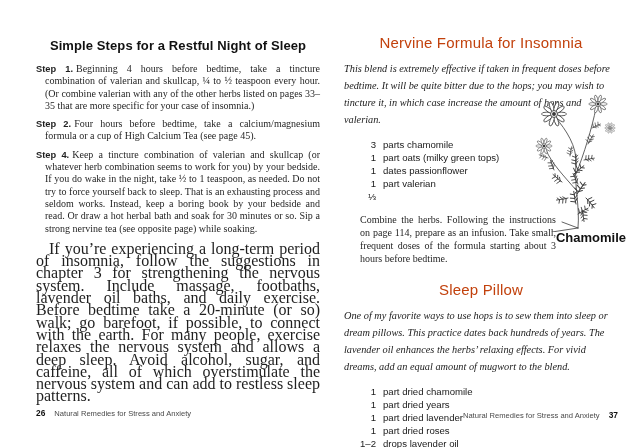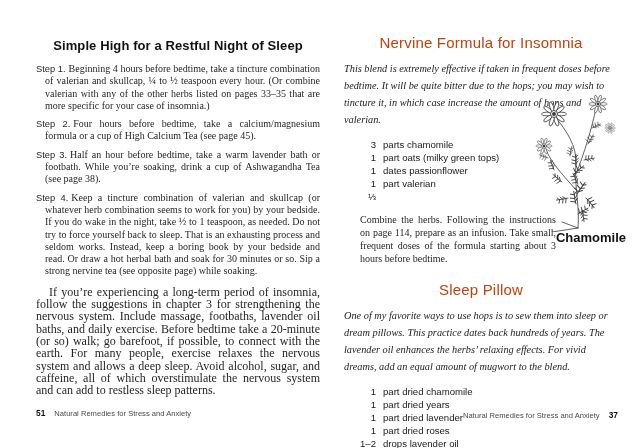--- a/index.html
+++ b/index.html
@@ -26,27 +26,27 @@
   .step{
     margin:0 0 6px 0;
     padding-left:9px;
     text-indent:-9px;
     font-size:10px;
     line-height:12.3px;
     text-align:justify;
   }
   .step-label{
     font-family:"Liberation Sans", sans-serif;
-    font-weight:normal;
+    font-weight:bold;
     font-size:9.3px;
     margin-right:3px;
   }
   .closing-par{
     margin:8px 0 0 0;
-    font-size:12px;
+    font-size:16px;
     line-height:12.3px;
     text-align:justify;
     text-indent:13px;
   }
   
   h2.right-head{
     margin:0 0 9px 0;
     font-family:"Liberation Sans", sans-serif;
     font-weight:normal;
     font-size:15px;
@@ -112,26 +112,25 @@
   .footer-right{left:344px;top:410px;width:274px;text-align:right;}
   .footer-right .pagenum{margin-left:9px;}
   svg .ln{stroke:#3a3a3a;fill:none;stroke-width:0.8;stroke-linecap:round;}
 </style>
 </head>
 <body>
 
 <div id="spread">
 
   <div class="page-left">
-    <h1 class="left-head">Simple High for a Restful Night of Sleep</h1>
+    <h1 class="left-head">Simple Steps for a Restful Night of Sleep</h1>
 
     <div>
         <p class="step"><span class="step-label">Step 1.</span><span class="step-text">Beginning 4 hours before bedtime, take a tincture combination of valerian and skullcap, ¼ to ½ teaspoon every hour. (Or combine valerian with any of the other herbs listed on pages 33–35 that are more specific for your case of insomnia.)</span></p>
         <p class="step"><span class="step-label">Step 2.</span><span class="step-text">Four hours before bedtime, take a calcium/magnesium formula or a cup of High Calcium Tea (see page 45).</span></p>
-        <p class="step"><span class="step-label">Step 3.</span><span class="step-text">Half an hour before bedtime, take a warm lavender bath or footbath. While you’re soaking, drink a cup of Ashwagandha Tea (see page 38).</span></p>
         <p class="step"><span class="step-label">Step 4.</span><span class="step-text">Keep a tincture combination of valerian and skullcap (or whatever herb combination seems to work for you) by your bedside. If you do wake in the night, take ½ to 1 teaspoon, as needed. Do not try to force yourself back to sleep. That is an exhausting process and seldom works. Instead, keep a boring book by your bedside and read. Or draw a hot herbal bath and soak for 30 minutes or so. Sip a strong nervine tea (see opposite page) while soaking.</span></p>
       </div>
 
     <p class="closing-par">If you’re experiencing a long-term period of insomnia, follow the suggestions in chapter 3 for strengthening the nervous system. Include massage, footbaths, lavender oil baths, and daily exercise. Before bedtime take a 20-minute (or so) walk; go barefoot, if possible, to connect with the earth. For many people, exercise relaxes the nervous system and allows a deep sleep. Avoid alcohol, sugar, and caffeine, all of which overstimulate the nervous system and can add to restless sleep patterns.</p>
   </div>
 
   <div class="page-right">
 
     <div class="section1">
       <h2 class="right-head">Nervine Formula for Insomnia</h2>
@@ -261,17 +260,17 @@
           <div class="ing-row">
             <span class="ing-qty">1–2</span>
             <span class="ing-name">drops lavender oil</span>
           </div>
         </div>
 
       <p class="body-par">Mix the herbs. Stuff a small pillow with the herb mixture. Sleep with it tucked into your pillowcase, close to your head.</p>
     </div>
   </div>
 
-  <div class="footer footer-left"><span class="pagenum">51</span><span class="foottext">Natural Remedies for Stress and Anxiety</span></div>
+  <div class="footer footer-left"><span class="pagenum">26</span><span class="foottext">Natural Remedies for Stress and Anxiety</span></div>
 
   <div class="footer footer-right"><span class="foottext">Natural Remedies for Stress and Anxiety</span><span class="pagenum">37</span></div>
 
 </div>
 
 </body></html>

